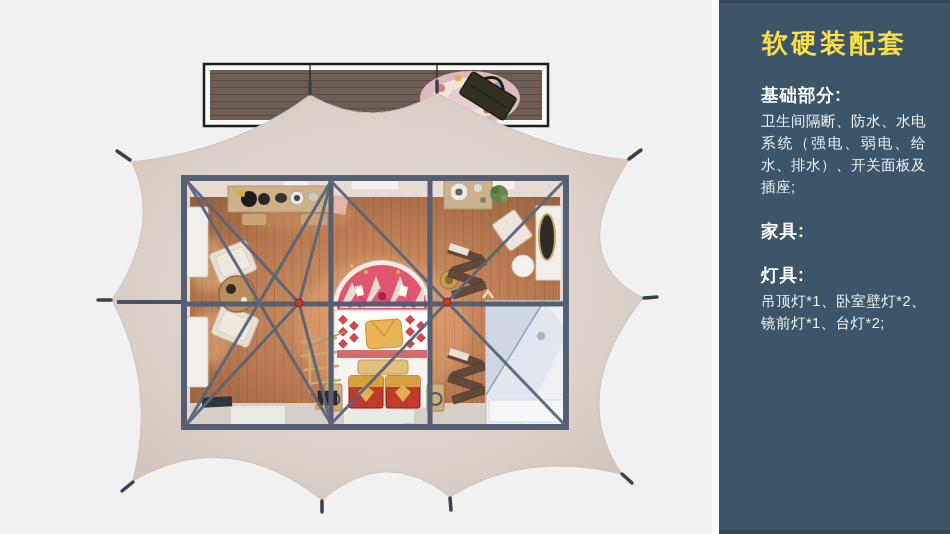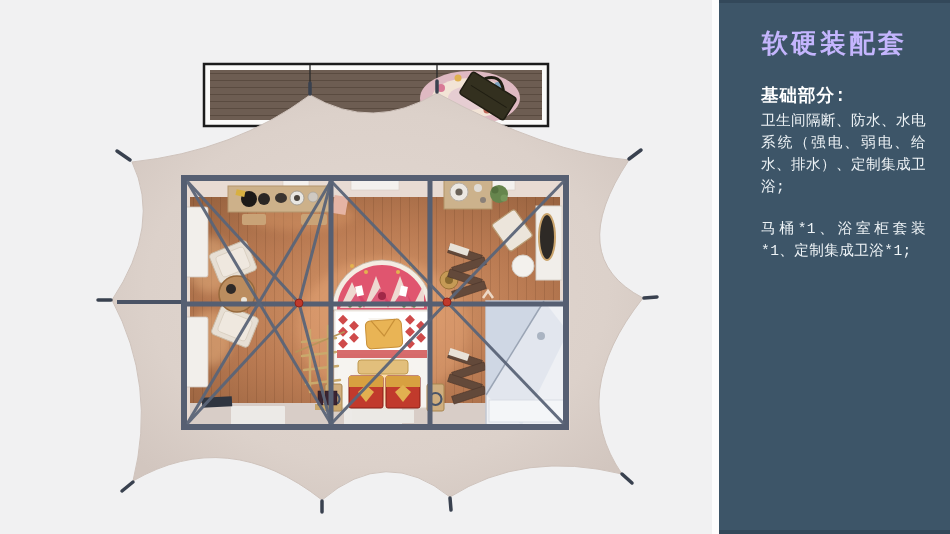--- a/index.html
+++ b/index.html
@@ -17,25 +17,25 @@
   .gap{position:absolute;left:712px;top:0;width:7px;height:534px;background:#fdfdfd;}
   .sidebar{
     position:absolute;left:719px;top:0;width:231px;height:534px;
     background:var(--sidebar-bg,#3d5568);
     color:var(--sidebar-text,#f2f5f7);
     box-sizing:border-box;
     border-top:3px solid #33485a;
     border-bottom:4px solid #33485a;
   }
   .sidebar h1{
-    font-size:26px;line-height:1.2;font-weight:bold;color:#c4b5fd;
+    font-size:26px;line-height:1.2;font-weight:bold;color:#fde047;
     text-align:center;letter-spacing:3px;
     margin:25px 6px 24px 6px;
   }
-  .sec{margin:0 24px 20px 42px;font-family:Liberation Mono, monospace;}
+  .sec{margin:0 24px 20px 42px;}
   .sec .hd{
     font-size:17.5px;font-weight:bold;color:#ffffff;
     letter-spacing:1px;margin-bottom:4px;
   }
   .sec .bd{
     font-size:14.6px;line-height:1.5;letter-spacing:.4px;
     text-align:justify;color:#eef3f6;
   }
 </style>
 </head>
@@ -317,25 +317,29 @@
     </svg>
   </div>
 
   <div class="gap"></div>
 
   <aside class="sidebar">
     <h1>软硬装配套</h1>
 
     <div class="sec">
       <div class="hd">基础部分:</div>
-      <div class="bd">卫生间隔断、防水、水电系统（强电、弱电、给水、排水）、定制集成卫浴;</div>
+      <div class="bd">卫生间隔断、防水、水电系统（强电、弱电、给水、排水）、开关面板及插座;</div>
+    </div>
+
+    <div class="sec">
+      <div class="hd">家具:</div>
+    </div>
+
+    <div class="sec">
+      <div class="hd">灯具:</div>
+      <div class="bd">吊顶灯*1、卧室壁灯*2、镜前灯*1、台灯*2;</div>
     </div>
 
     <div class="sec">
     </div>
 
-
-    <div class="sec">
-      <div class="bd">马桶*1、浴室柜套装*1、定制集成卫浴*1;</div>
-    </div>
-
   </aside>
 </div>
 
 </body></html>

